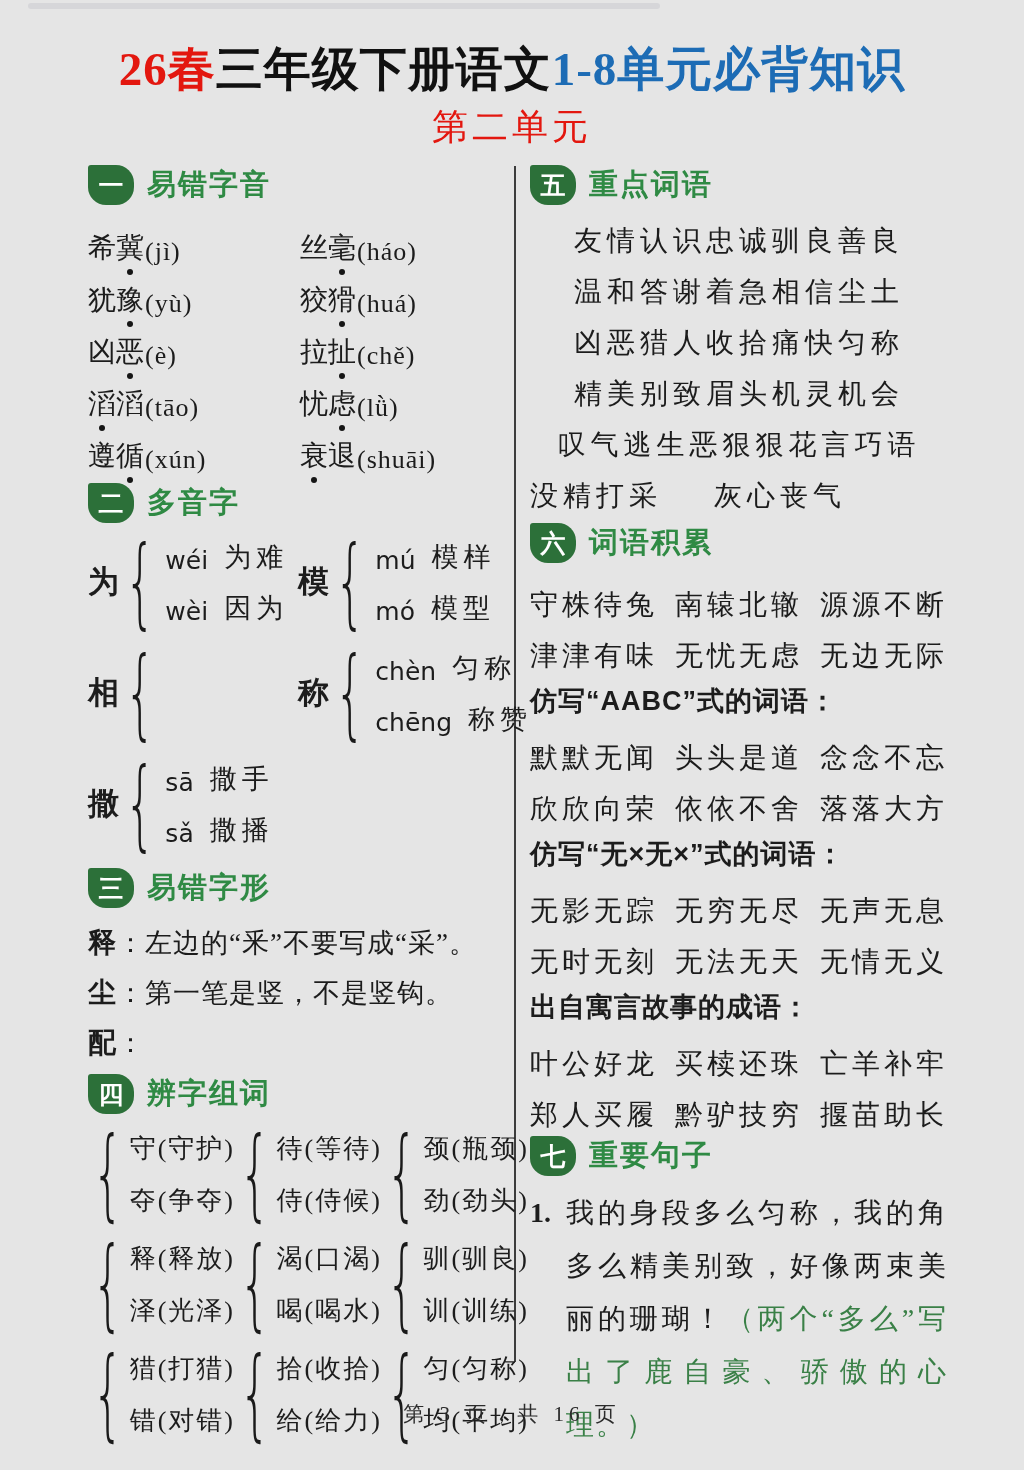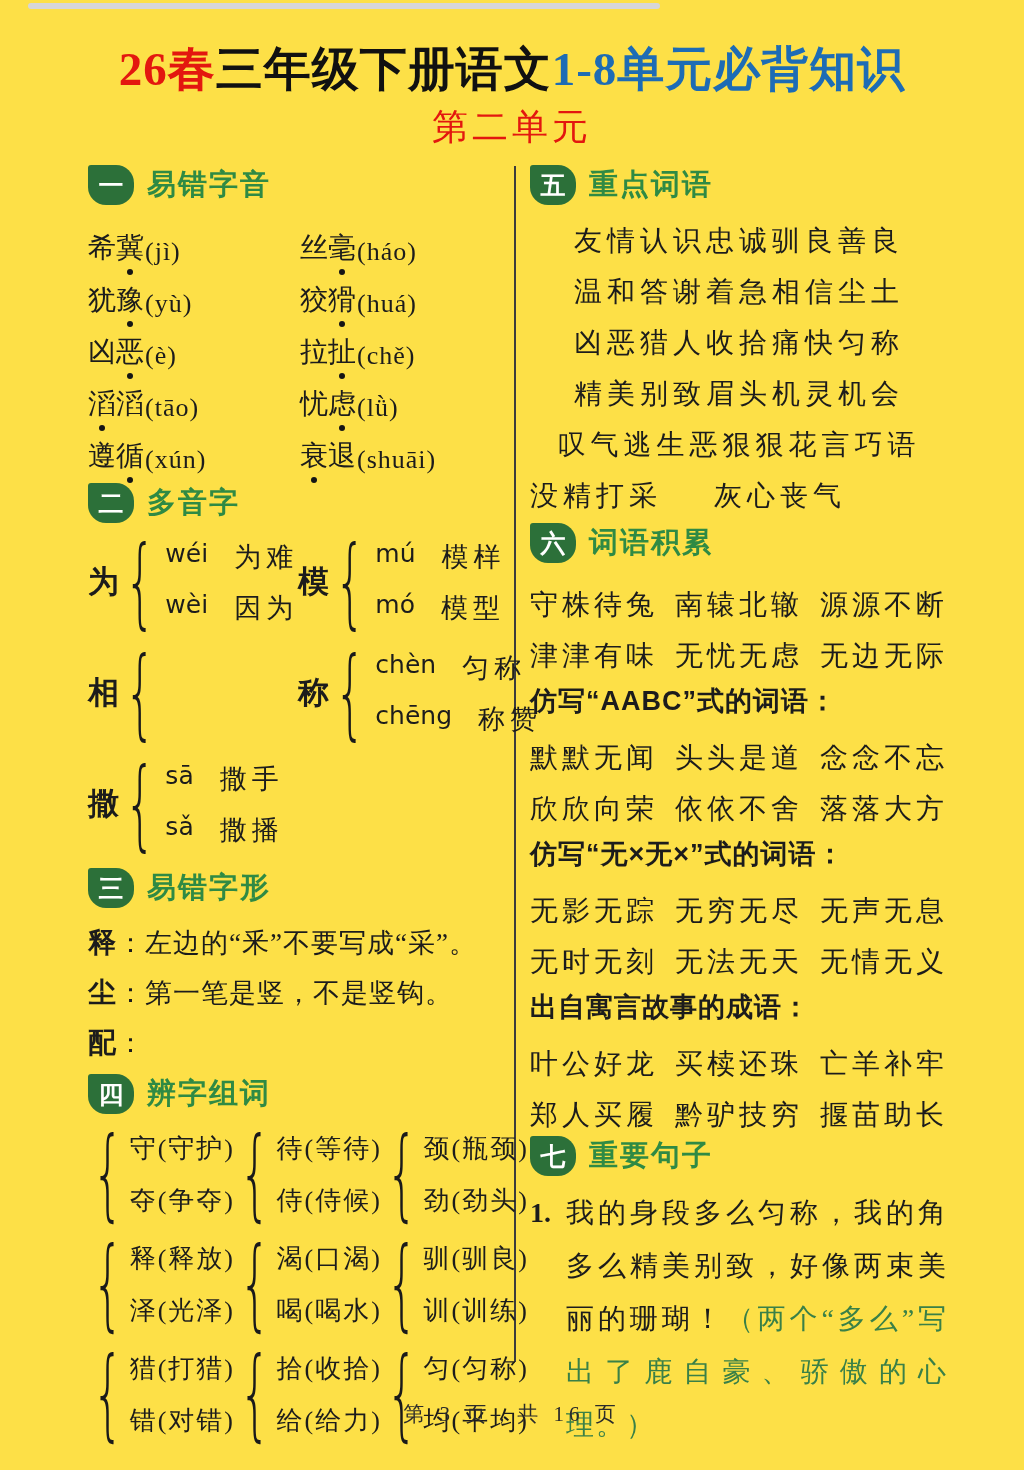--- a/index.html
+++ b/index.html
@@ -8,21 +8,21 @@
     --green:#2f8a44;
     --badge:#2c7039;
     --note-green:#3a8047;
     --text:#1c1c1c;
   }
   *{margin:0;padding:0;box-sizing:border-box;}
   html,body{background:#ffffff;}
   #page{
     position:relative;
     width:1024px;height:1470px;
-    background:#fde047;
+    background:#e5e5e5;
     overflow:hidden;
     font-family:"Liberation Serif",serif;
     color:var(--text);
   }
   
   .scan-bar{position:absolute;top:3px;left:28px;width:632px;height:6px;background:#d6d6d9;border-radius:3px;}
 
   
   .title{position:absolute;top:38px;left:0;width:100%;text-align:center;
     font-weight:700;font-size:47px;letter-spacing:1px;white-space:nowrap;}
@@ -55,21 +55,21 @@
 
   
   #s2-rows{margin-bottom:4px;}
   .s2-row{display:flex;margin-bottom:13px;}
   .s2-group{display:flex;align-items:center;width:50%;}
   .s2-base{font-weight:700;font-size:31px;}
   .brace{font-family:"DejaVu Sans",sans-serif;font-weight:300;display:inline-block;
     transform:scaleX(.5);color:#1a1a1a;}
   .big-brace{font-size:98px;line-height:98px;margin:0 -10px;}
   .s2-lines{display:flex;flex-direction:column;gap:15px;margin-left:4px;}
-  .s2-line{display:flex;align-items:flex-start;gap:26px;white-space:nowrap;}
+  .s2-line{display:flex;align-items:flex-end;gap:16px;white-space:nowrap;}
   .s2-py{font-style:normal;font-family:"DejaVu Sans",sans-serif;font-size:25px;}
   .s2-word{font-weight:400;font-size:27px;letter-spacing:5px;}
 
   
   #s3-list{margin-bottom:4px;}
   .s3-line{height:50px;display:flex;align-items:center;font-size:27px;letter-spacing:1px;white-space:nowrap;}
   .s3-lead{font-weight:700;font-size:28px;}
 
   
   .s4-row{display:flex;justify-content:space-between;margin-bottom:10px;}

